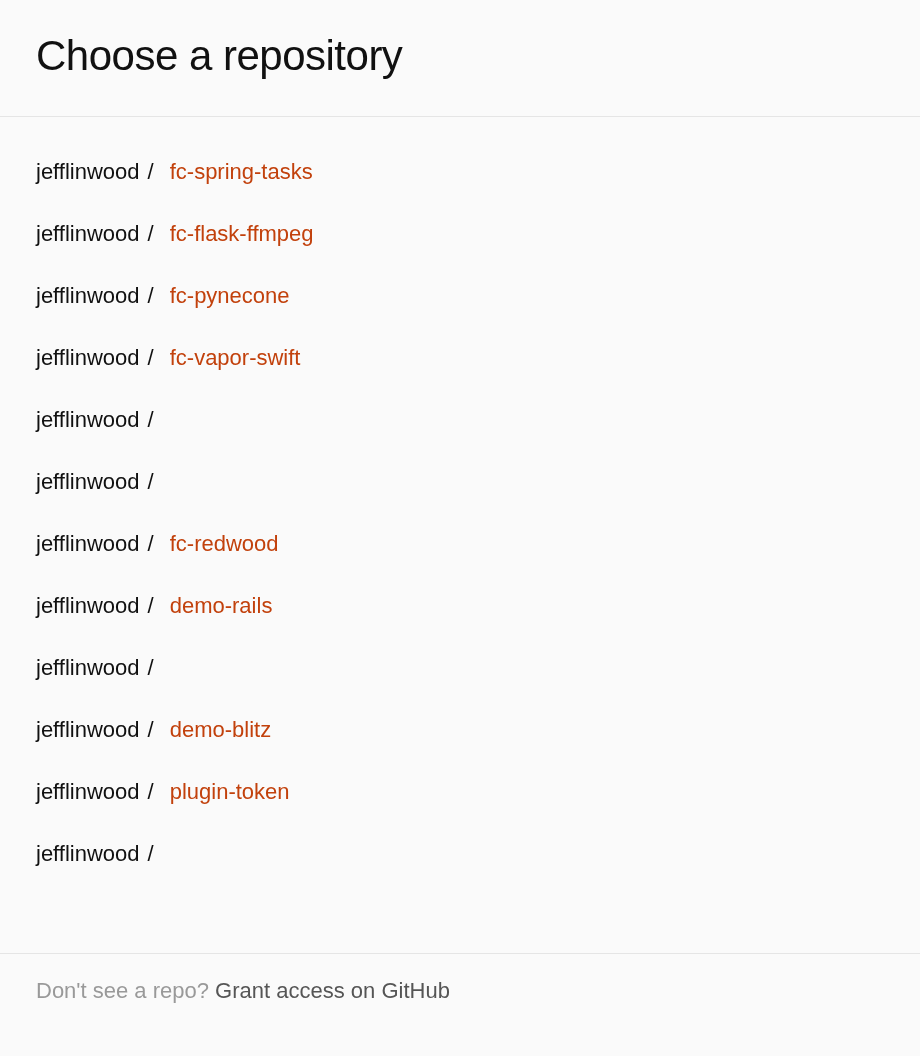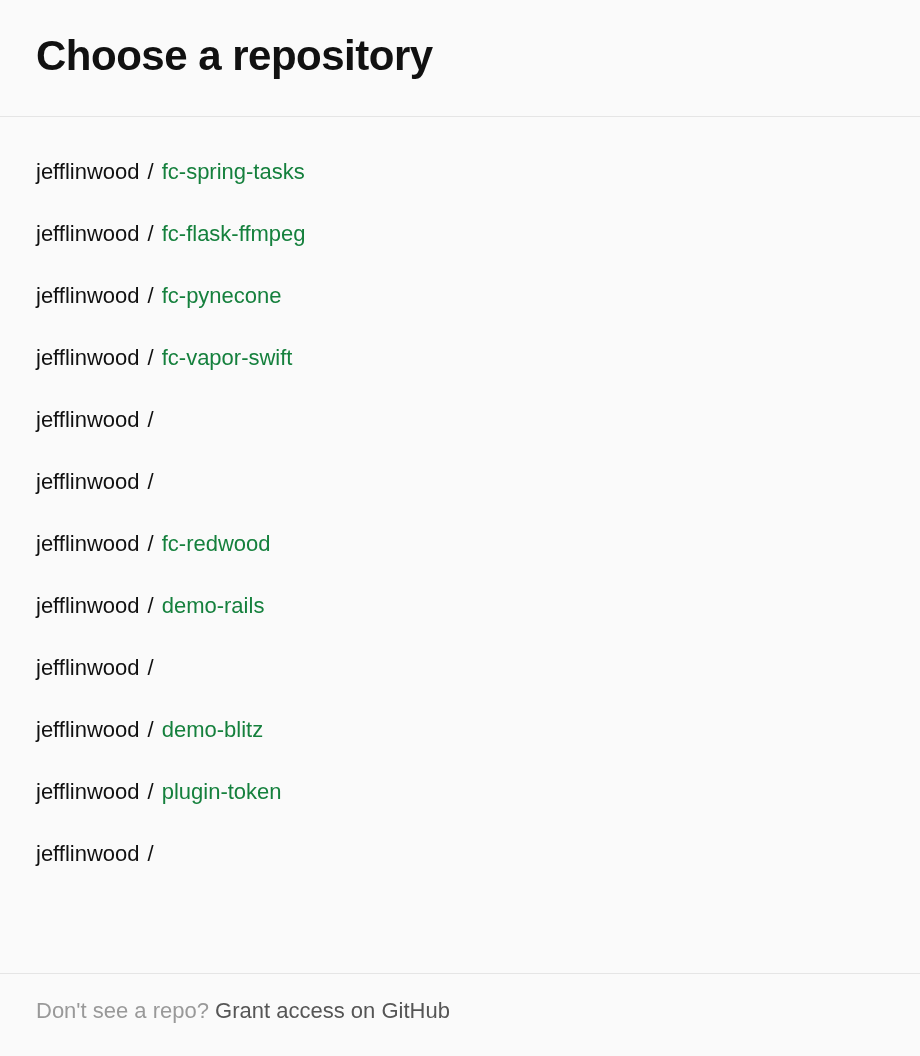--- a/index.html
+++ b/index.html
@@ -13,21 +13,21 @@
       width: 920px;
       height: 1056px;
       overflow: hidden;
     }
     .header {
       padding: 32px 36px 36px 36px;
       border-bottom: 1px solid #e5e5e5;
     }
     .title {
       font-size: 42px;
-      font-weight: 700;
+      font-weight: 400;
       color: #111;
       letter-spacing: -0.5px;
     }
     .repo-list {
       padding: 24px 36px 0 36px;
     }
     .repo-item {
       display: flex;
       align-items: flex-start;
       padding: 18px 0;
@@ -36,28 +36,29 @@
       cursor: pointer;
     }
     .repo-owner {
       color: #111;
     }
     .repo-separator {
       color: #111;
       margin: 0 8px;
     }
     .repo-name {
-      color: #15803d;
+      color: #c2410c;
+      margin-left: 8px;
     }
     .footer {
       position: absolute;
       bottom: 0;
       left: 0;
       right: 0;
-      padding: 24px 36px 32px 36px;
+      padding: 24px 36px 52px 36px;
       border-top: 1px solid #e5e5e5;
       background: #fafafa;
       font-size: 22px;
     }
     .footer-text {
       color: #999;
     }
     .footer-link {
       color: #555;
       cursor: pointer;

